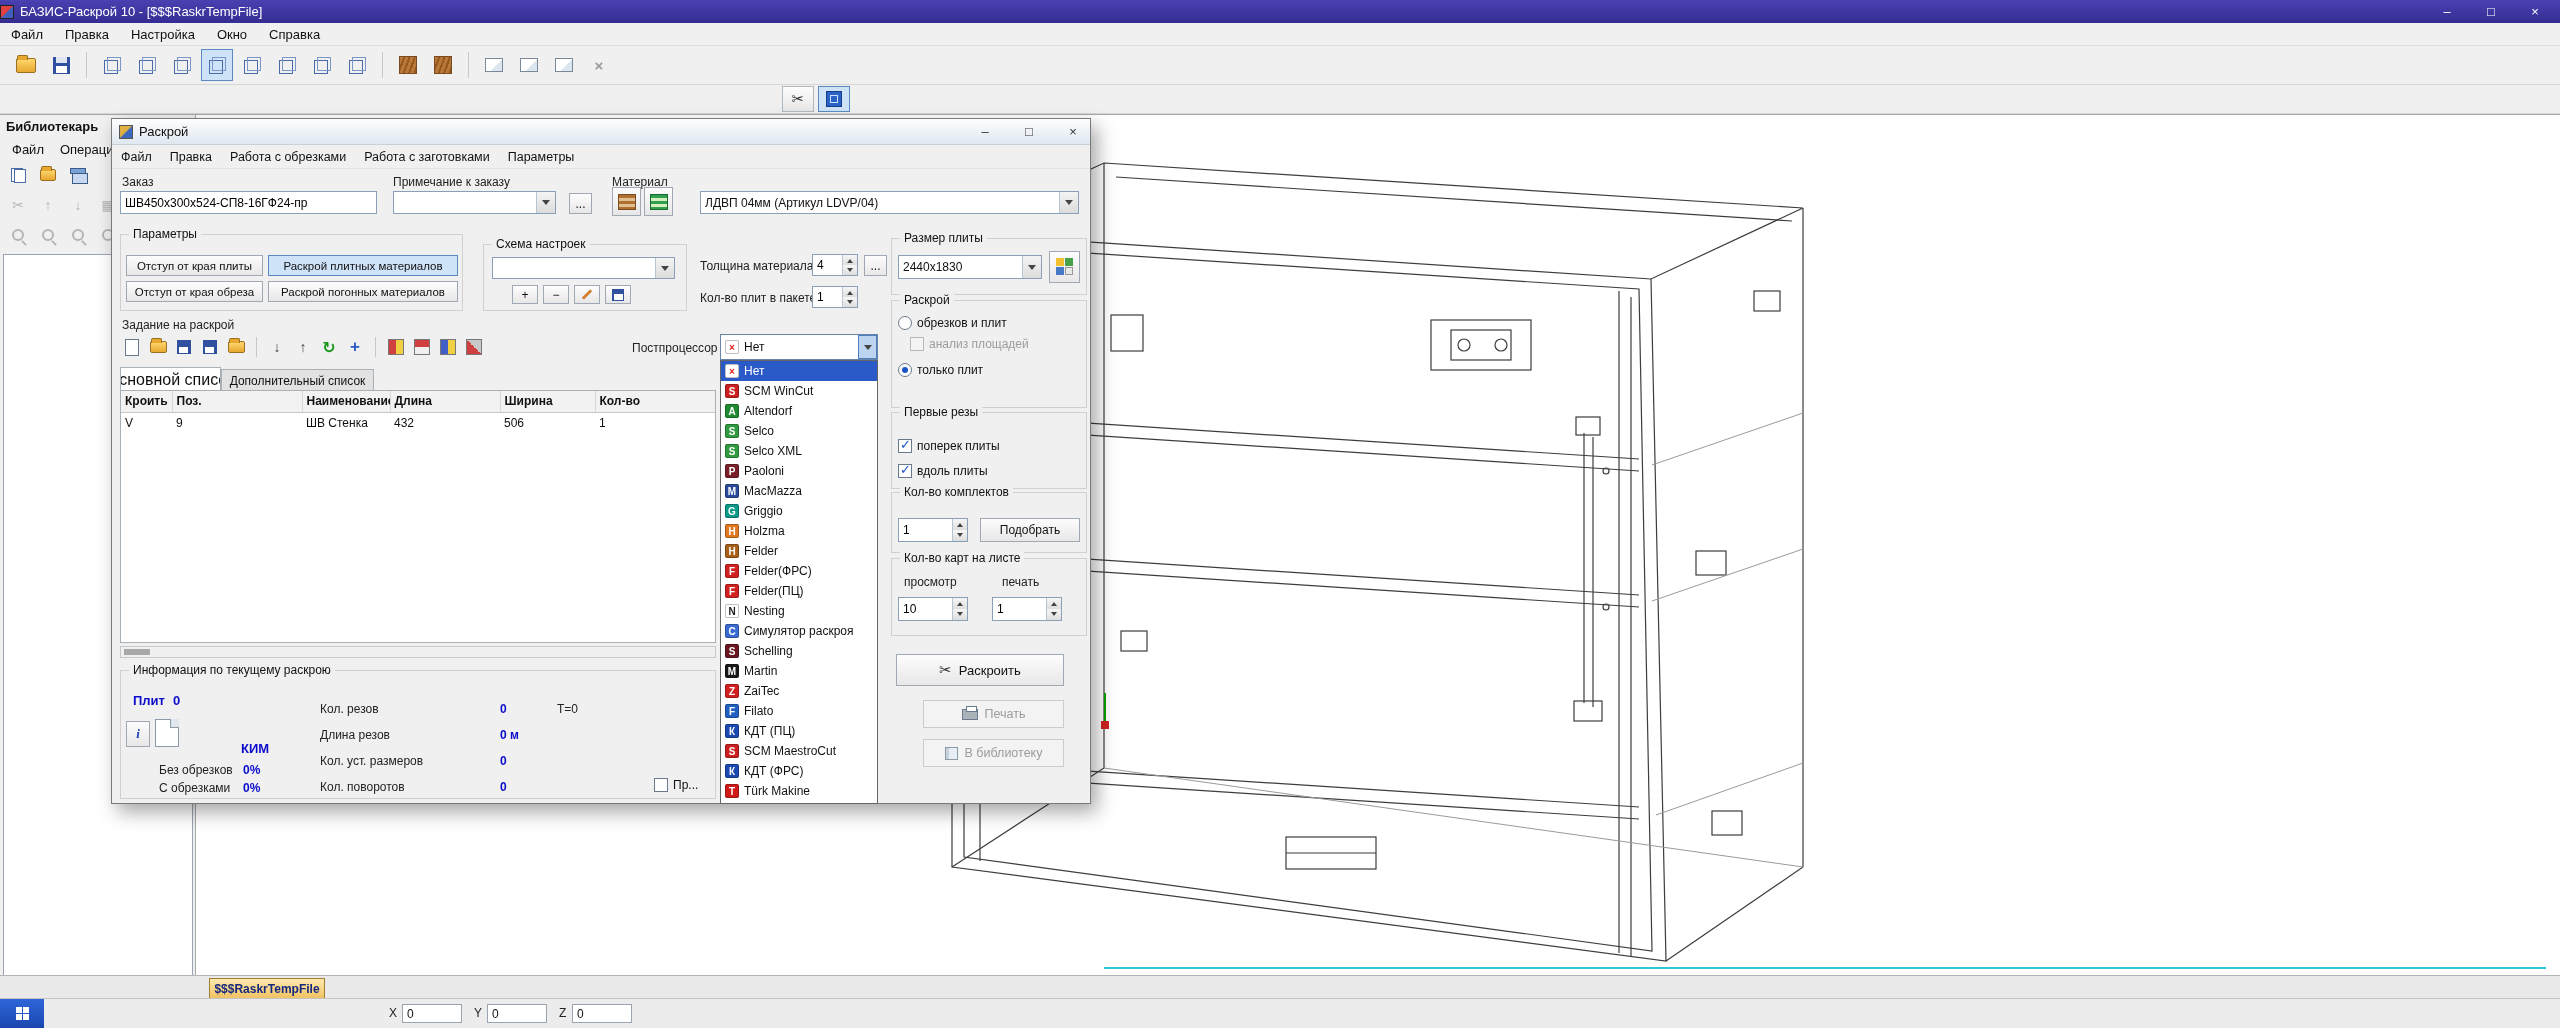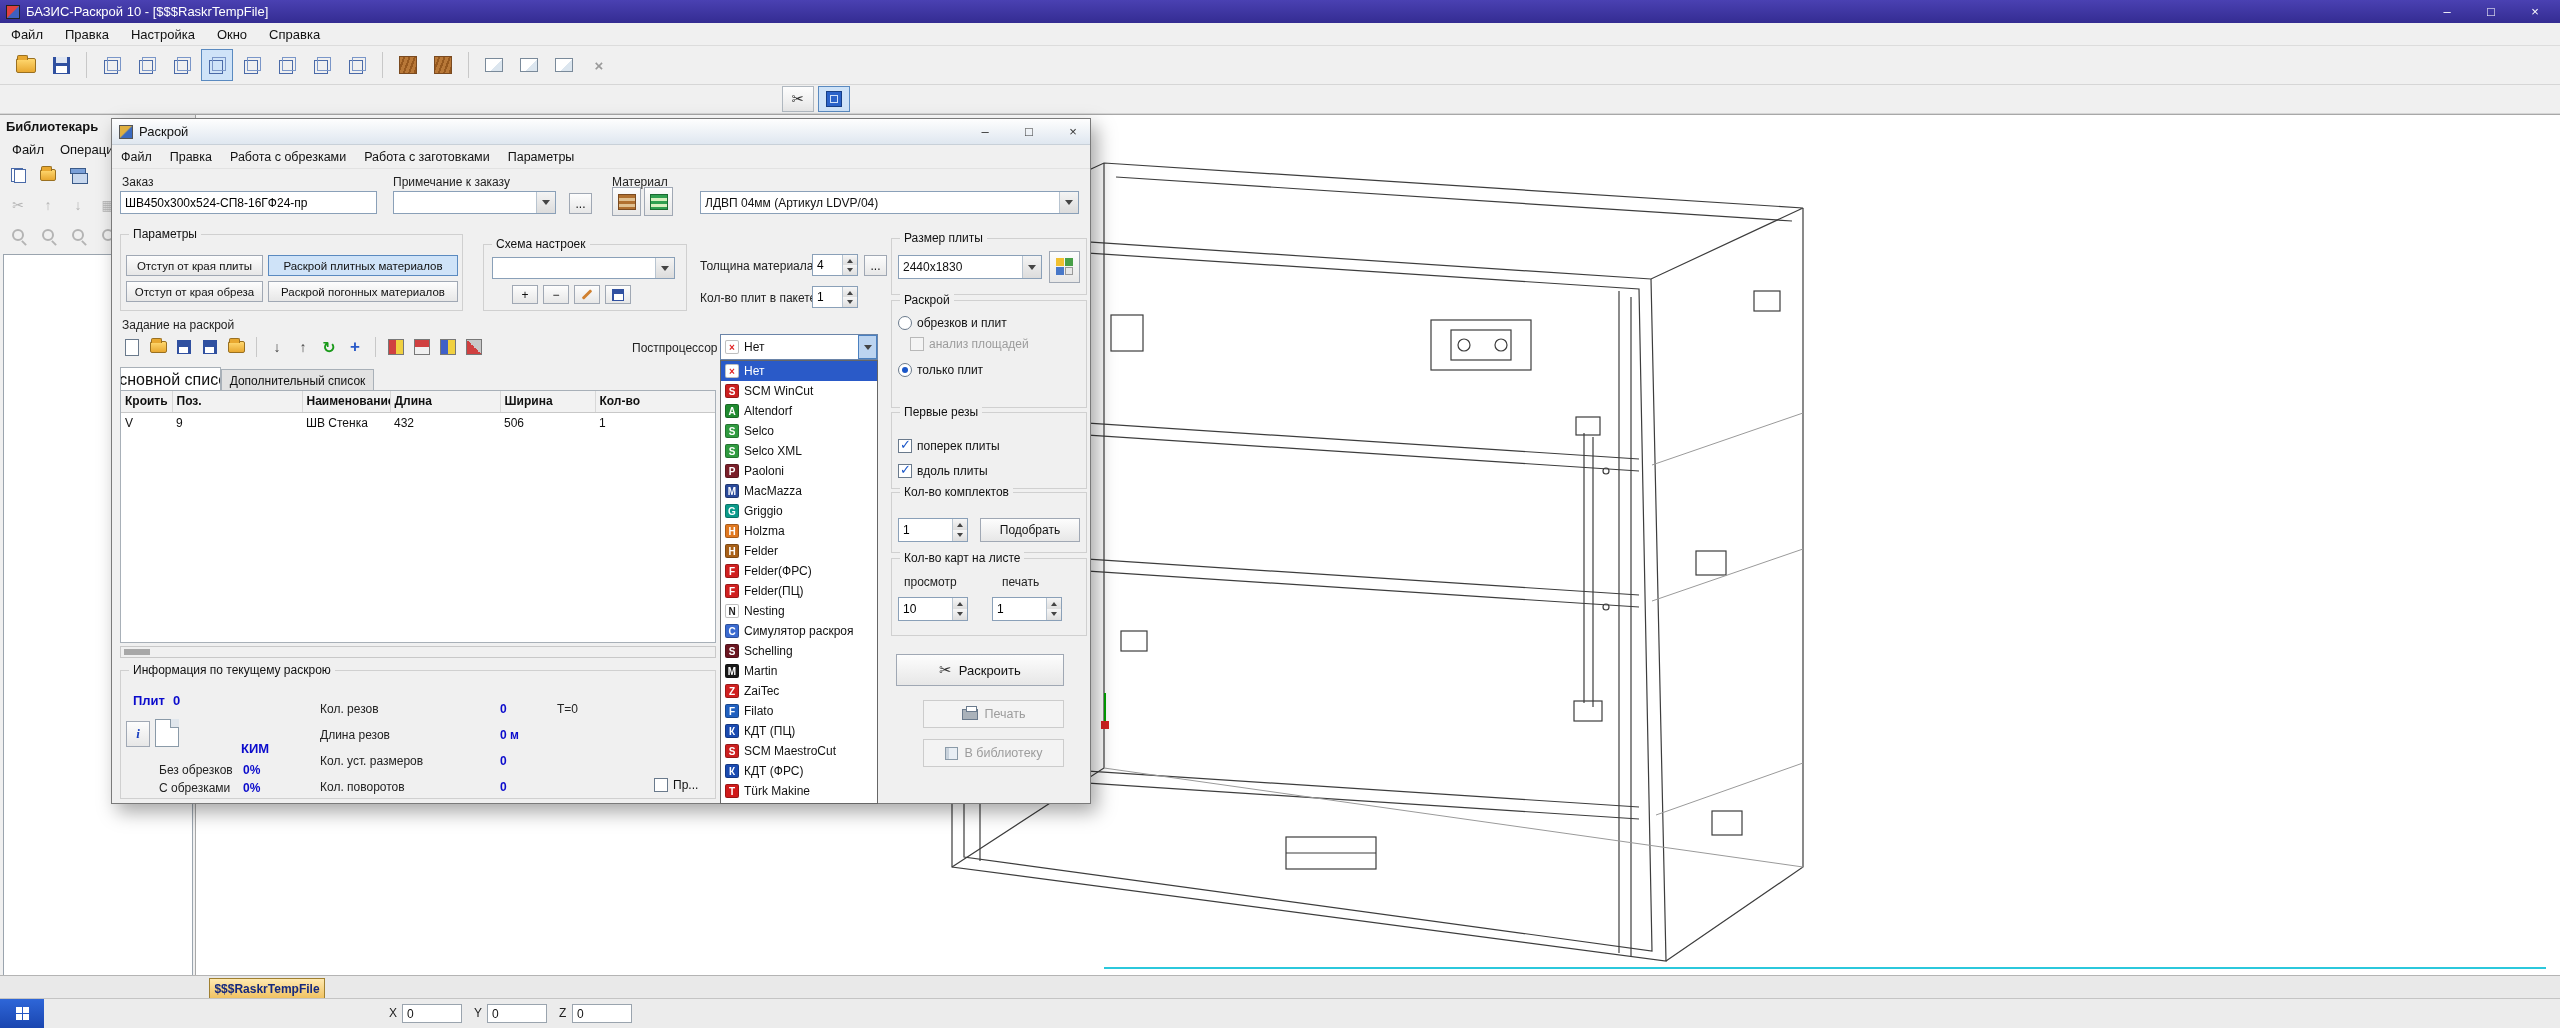--- a/index.html
+++ b/index.html
@@ -1,20 +1,20 @@
 <!DOCTYPE html>
 <html><head>
 <meta charset="utf-8">
 <style>
   *{box-sizing:border-box;margin:0;padding:0}
   html,body{width:2560px;height:1028px;overflow:hidden}
   body{font-family:"Liberation Sans","DejaVu Sans",sans-serif;font-size:13px;background:#f0f0f0;position:relative;color:#111}
   .ab{position:absolute}
   
-  .titlebar{left:0;top:0;width:2560px;height:23px;background:linear-gradient(#4a41b2,#342c92);color:#fff;display:flex;align-items:center;padding-left:6px;font-size:13px}
+  .titlebar{left:0;top:0;width:2560px;height:23px;background:linear-gradient(#4a41b2,#342c92);color:#fff;display:flex;align-items:center;font-size:13px}
   .appico{width:14px;height:14px;background:linear-gradient(135deg,#e04040 48%,#4060c0 52%);border:1px solid #222;margin-right:6px}
   .wbtns{position:absolute;right:4px;top:0;height:23px;display:flex;align-items:center;gap:2px}
   .wbtn{width:42px;height:21px;display:flex;align-items:center;justify-content:center;color:#fff;font-size:13px}
   .menubar{left:0;top:23px;width:2560px;height:23px;background:#f0f0f0;border-bottom:1px solid #dcdcdc;display:flex;align-items:center}
   .mitem{padding:0 11px;height:100%;display:flex;align-items:center;font-size:13px}
   .toolbar{left:0;top:46px;width:2560px;height:39px;background:#f0f0f0;border-bottom:1px solid #d6d6d6;display:flex;align-items:center;padding-left:10px;gap:3px}
   .tbtn{width:32px;height:32px;border:1px solid transparent;display:flex;align-items:center;justify-content:center;background:transparent}
   .tbtn.pressed{background:#cfe3f8;border-color:#5a8ac0}
   .tsep{width:1px;height:26px;background:#c8c8c8;margin:0 6px}
   .strip{left:0;top:85px;width:2560px;height:29px;background:#f0f0f0;border-bottom:1px solid #d6d6d6}

